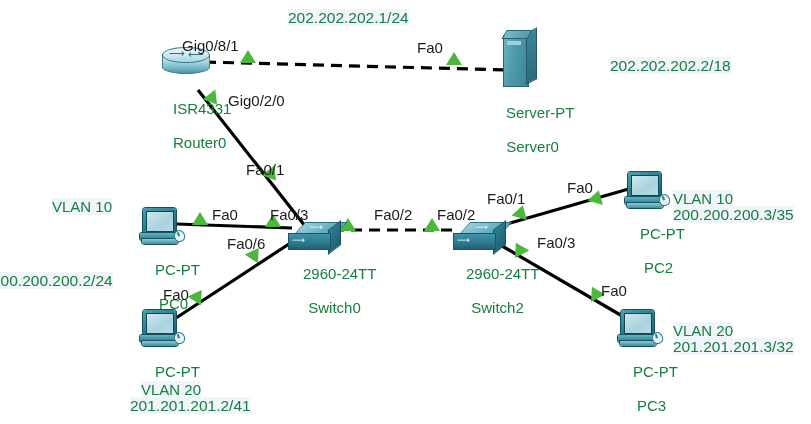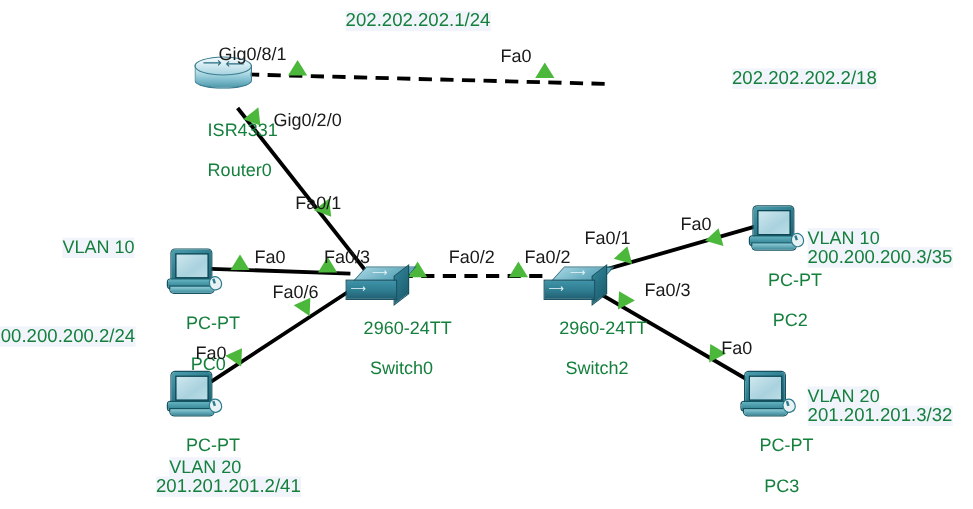--- a/index.html
+++ b/index.html
@@ -222,20 +222,32 @@
       <div class="cyl-top"></div>
       <span class="arr arr1">⟶</span>
       <span class="arr arr2">⟵</span>
     </div>
     <div class="lbl dev" style="left:-14px; top:36px; width:76px;">
       <span>ISR4331</span><br>
       <span>Router0</span>
     </div>
   </div>
 
+  <div class="device" style="left:503px; top:30px;">
+    <div class="srv-icon">
+      <div class="srv-front"></div>
+      <div class="srv-side"></div>
+      <div class="srv-top"></div>
+      <div class="srv-slot"></div>
+    </div>
+    <div class="lbl dev" style="left:-22px; top:57px; width:78px;">
+      <span>Server-PT</span><br>
+      <span>Server0</span>
+    </div>
+  </div>
 
   <div class="device" style="left:288px; top:222px;">
     <div class="sw-icon">
       <div class="sw-top"></div>
       <div class="sw-side"></div>
       <div class="sw-front"></div>
       <span class="sw-ar sw-ar1">⟶</span>
       <span class="sw-ar sw-ar2">⟶</span>
     </div>
     <div class="lbl dev" style="left:-10px; top:26px; width:88px;">

